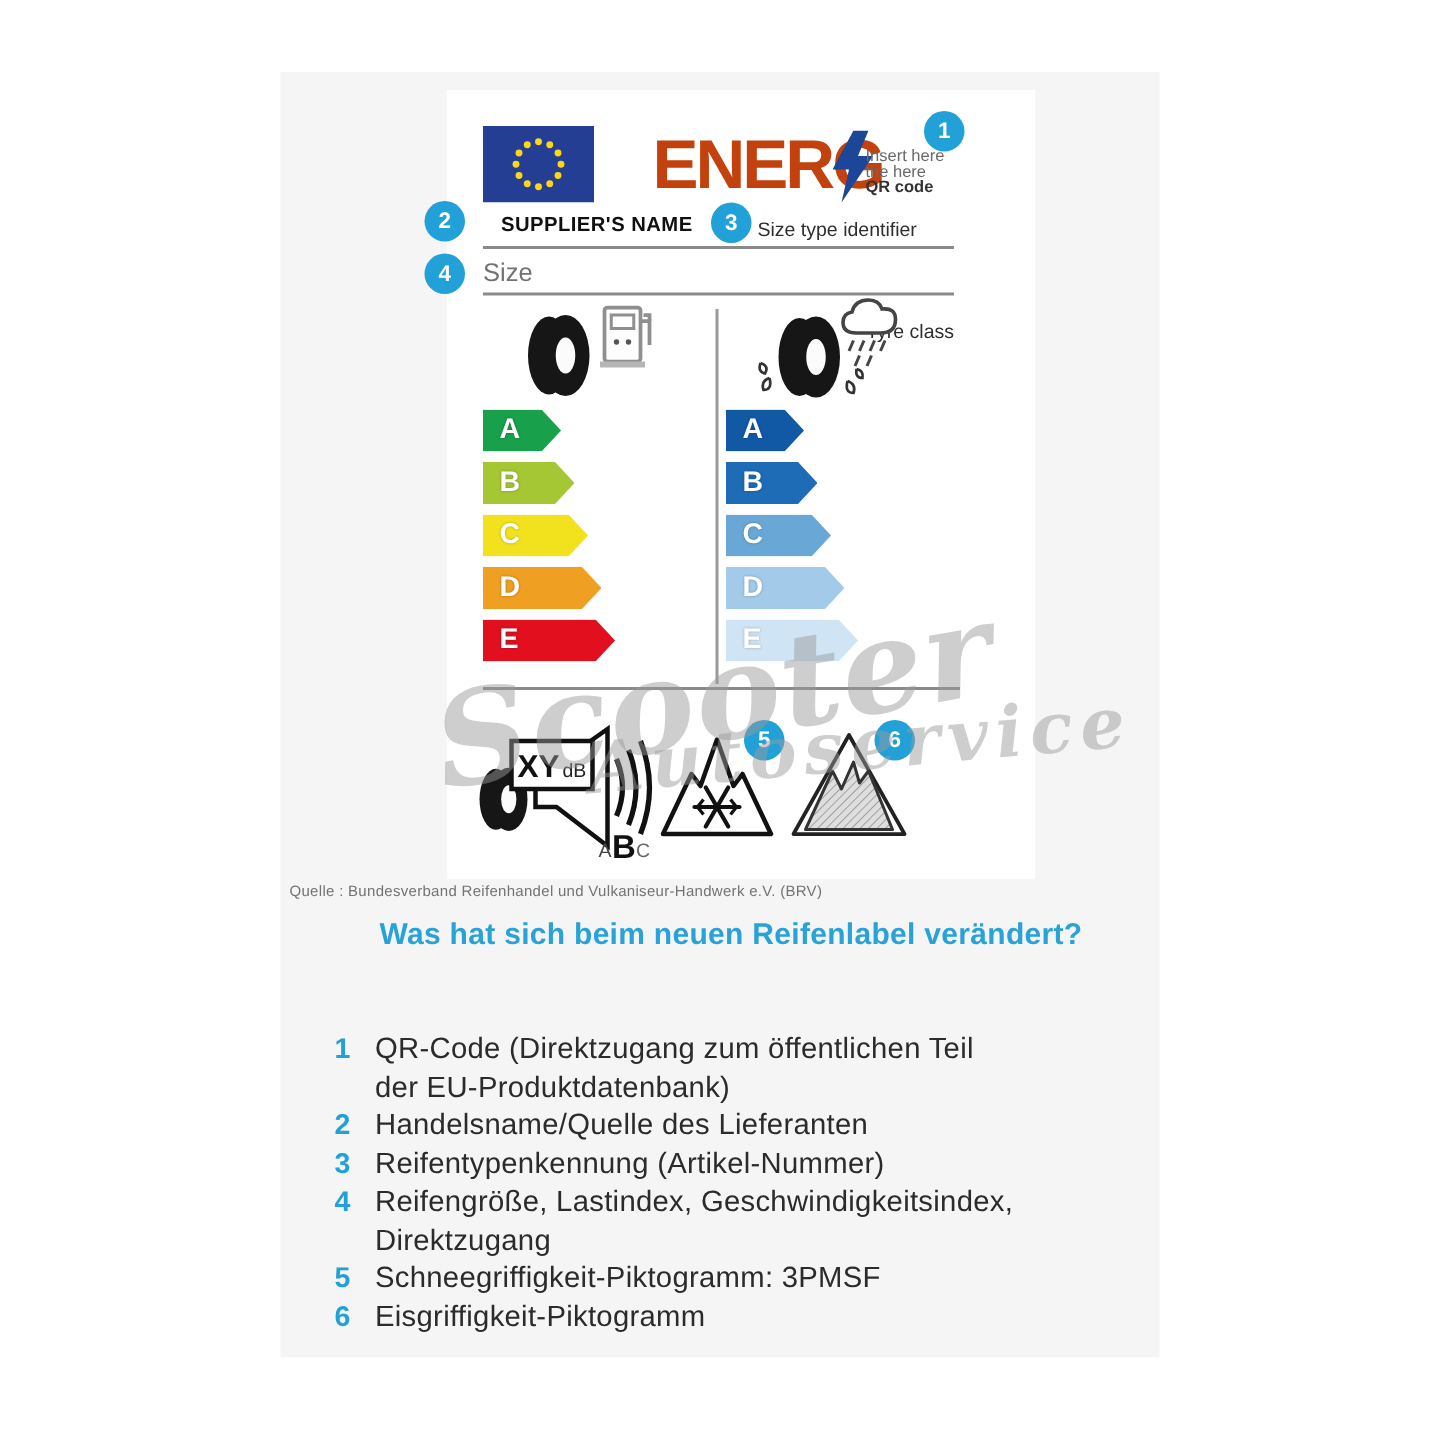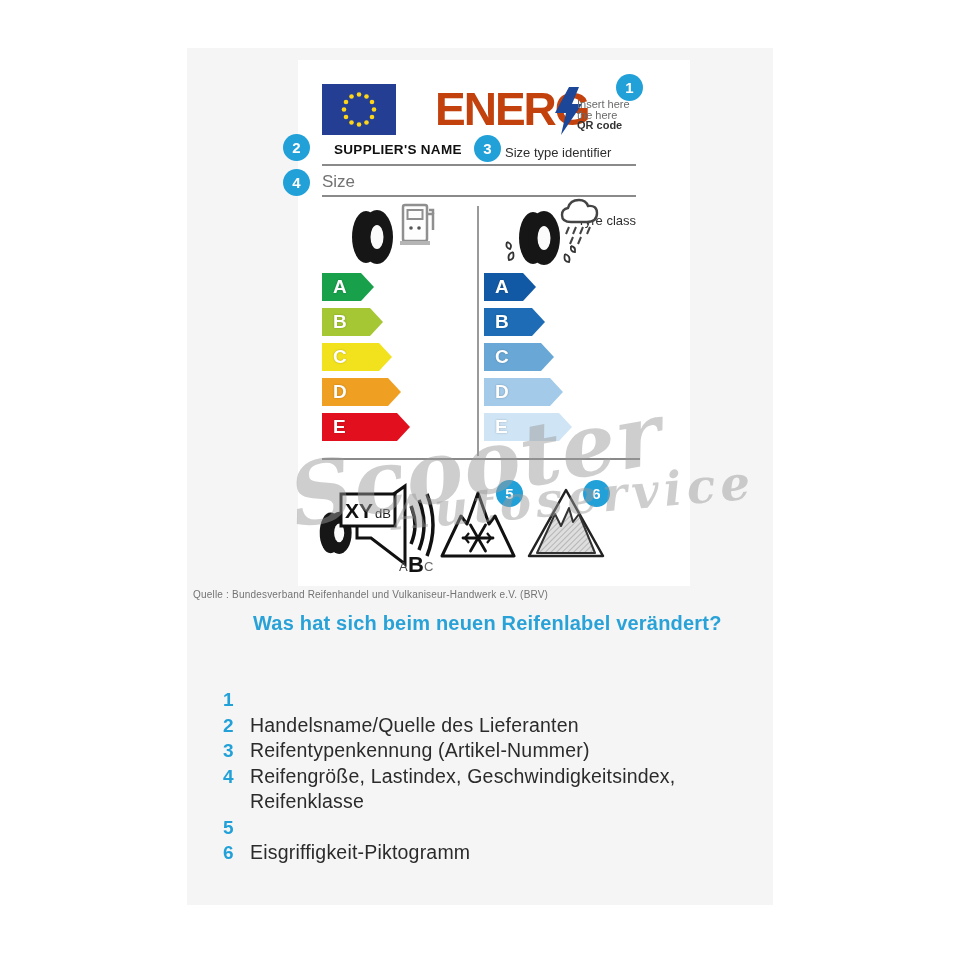--- a/index.html
+++ b/index.html
@@ -236,34 +236,37 @@
 <div class="abs badge badge-6" style="background: rgb(34, 161, 217);">6</div>
 
 <div class="abs wm wm1">Scooter</div>
 <div class="abs wm wm2">Autoservice</div>
 
 <div class="abs source">Quelle : Bundesverband Reifenhandel und Vulkaniseur-Handwerk e.V. (BRV)</div>
 <div class="abs heading" style="color: rgb(41, 162, 216);">Was hat sich beim neuen Reifenlabel verändert?</div>
 <div class="abs changes">
     <div class="change-row">
       <div class="change-num">1</div>
+      <div class="change-text">QR-Code (Direktzugang zum öffentlichen Teil
+der EU-Produktdatenbank)</div>
     </div>
     <div class="change-row">
       <div class="change-num">2</div>
       <div class="change-text">Handelsname/Quelle des Lieferanten</div>
     </div>
     <div class="change-row">
       <div class="change-num">3</div>
       <div class="change-text">Reifentypenkennung (Artikel-Nummer)</div>
     </div>
     <div class="change-row">
       <div class="change-num">4</div>
       <div class="change-text">Reifengröße, Lastindex, Geschwindigkeitsindex,
-Reifenklasse</div>
+Direktzugang</div>
     </div>
     <div class="change-row">
       <div class="change-num">5</div>
+      <div class="change-text">Schneegriffigkeit-Piktogramm: 3PMSF</div>
     </div>
     <div class="change-row">
       <div class="change-num">6</div>
       <div class="change-text">Eisgriffigkeit-Piktogramm</div>
     </div>
   </div>
 
 </body></html>

